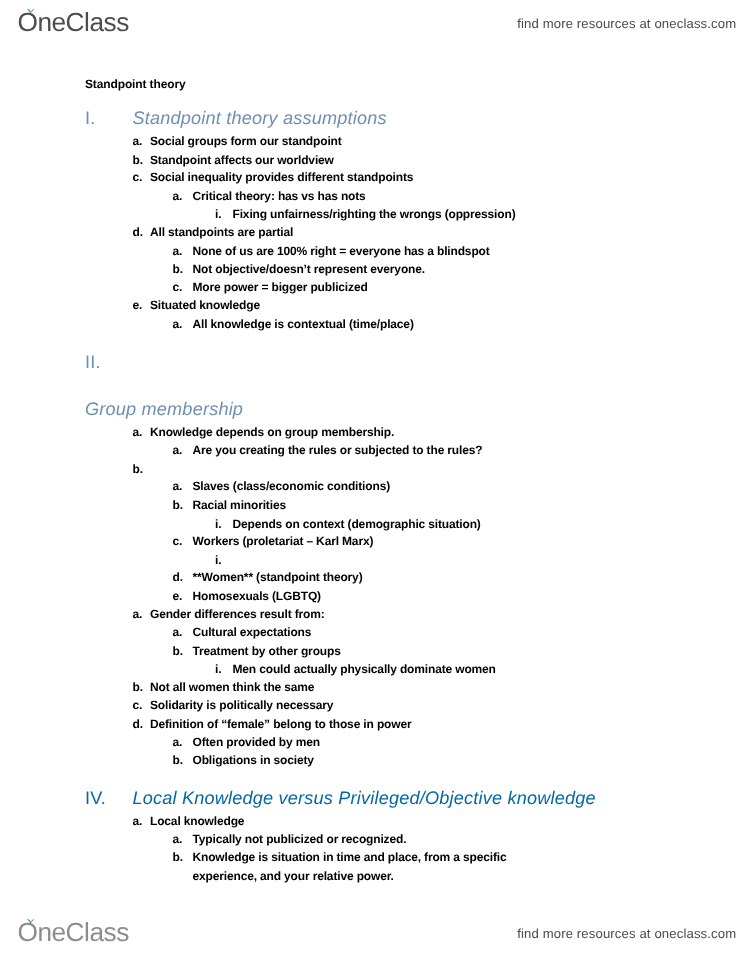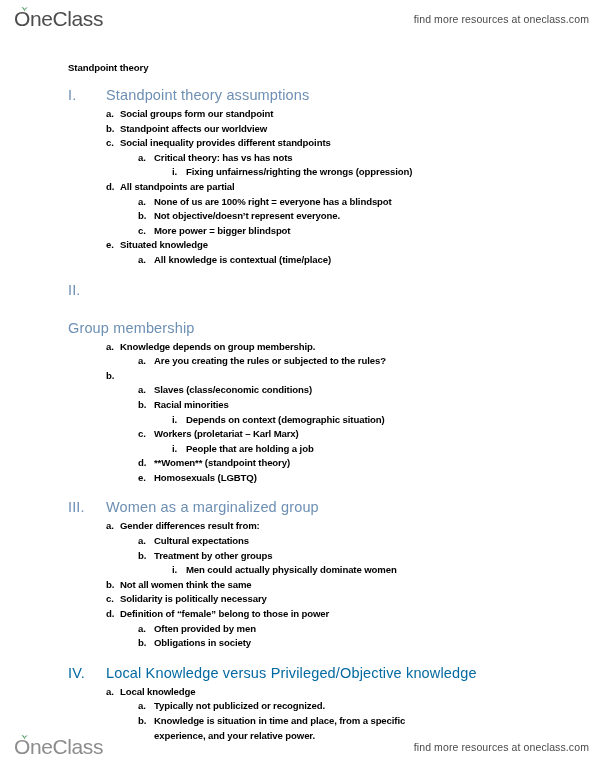--- a/index.html
+++ b/index.html
@@ -91,21 +91,21 @@
     font-weight: 400;
     letter-spacing: 0.15px;
     margin-top: 14px;
     margin-bottom: 4px;
   }
   .section-head .numeral {
     width: 38px;
     margin-left: 68px;
     flex: 0 0 38px;
   }
-  .section-head .head-text { flex: 1 1 auto; }
+  .section-head .head-text { flex: 1 1 auto; font-style: italic; }
 
   
   .row {
     display: flex;
     align-items: baseline;
     font-size: 9.6px;
     font-weight: 700;
     letter-spacing: -0.12px;
     line-height: 14.6px;
     color: #000;
@@ -178,21 +178,21 @@
         <div class="row lvl2">
           <span class="marker">a.</span>
           <span class="txt">None of us are 100% right = everyone has a blindspot</span>
         </div>
         <div class="row lvl2">
           <span class="marker">b.</span>
           <span class="txt">Not objective/doesn’t represent everyone.</span>
         </div>
         <div class="row lvl2">
           <span class="marker">c.</span>
-          <span class="txt">More power = bigger blindspot</span>
+          <span class="txt">More power = bigger publicized</span>
         </div>
         <div class="row lvl1">
           <span class="marker">e.</span>
           <span class="txt">Situated knowledge</span>
         </div>
         <div class="row lvl2">
           <span class="marker">a.</span>
           <span class="txt">All knowledge is contextual (time/place)</span>
         </div>
       </div>
@@ -223,36 +223,31 @@
         <div class="row lvl3">
           <span class="marker">i.</span>
           <span class="txt">Depends on context (demographic situation)</span>
         </div>
         <div class="row lvl2">
           <span class="marker">c.</span>
           <span class="txt">Workers (proletariat – Karl Marx)</span>
         </div>
         <div class="row lvl3">
           <span class="marker">i.</span>
-          <span class="txt">People that are holding a job</span>
         </div>
         <div class="row lvl2">
           <span class="marker">d.</span>
           <span class="txt">**Women** (standpoint theory)</span>
         </div>
         <div class="row lvl2">
           <span class="marker">e.</span>
           <span class="txt">Homosexuals (LGBTQ)</span>
         </div>
       </div>
       <div class="section">
-        <div class="section-head" style="color: rgb(109, 143, 179);">
-          <span class="numeral">III.</span>
-          <span class="head-text">Women as a marginalized group</span>
-        </div>
         <div class="row lvl1">
           <span class="marker">a.</span>
           <span class="txt">Gender differences result from:</span>
         </div>
         <div class="row lvl2">
           <span class="marker">a.</span>
           <span class="txt">Cultural expectations</span>
         </div>
         <div class="row lvl2">
           <span class="marker">b.</span>

